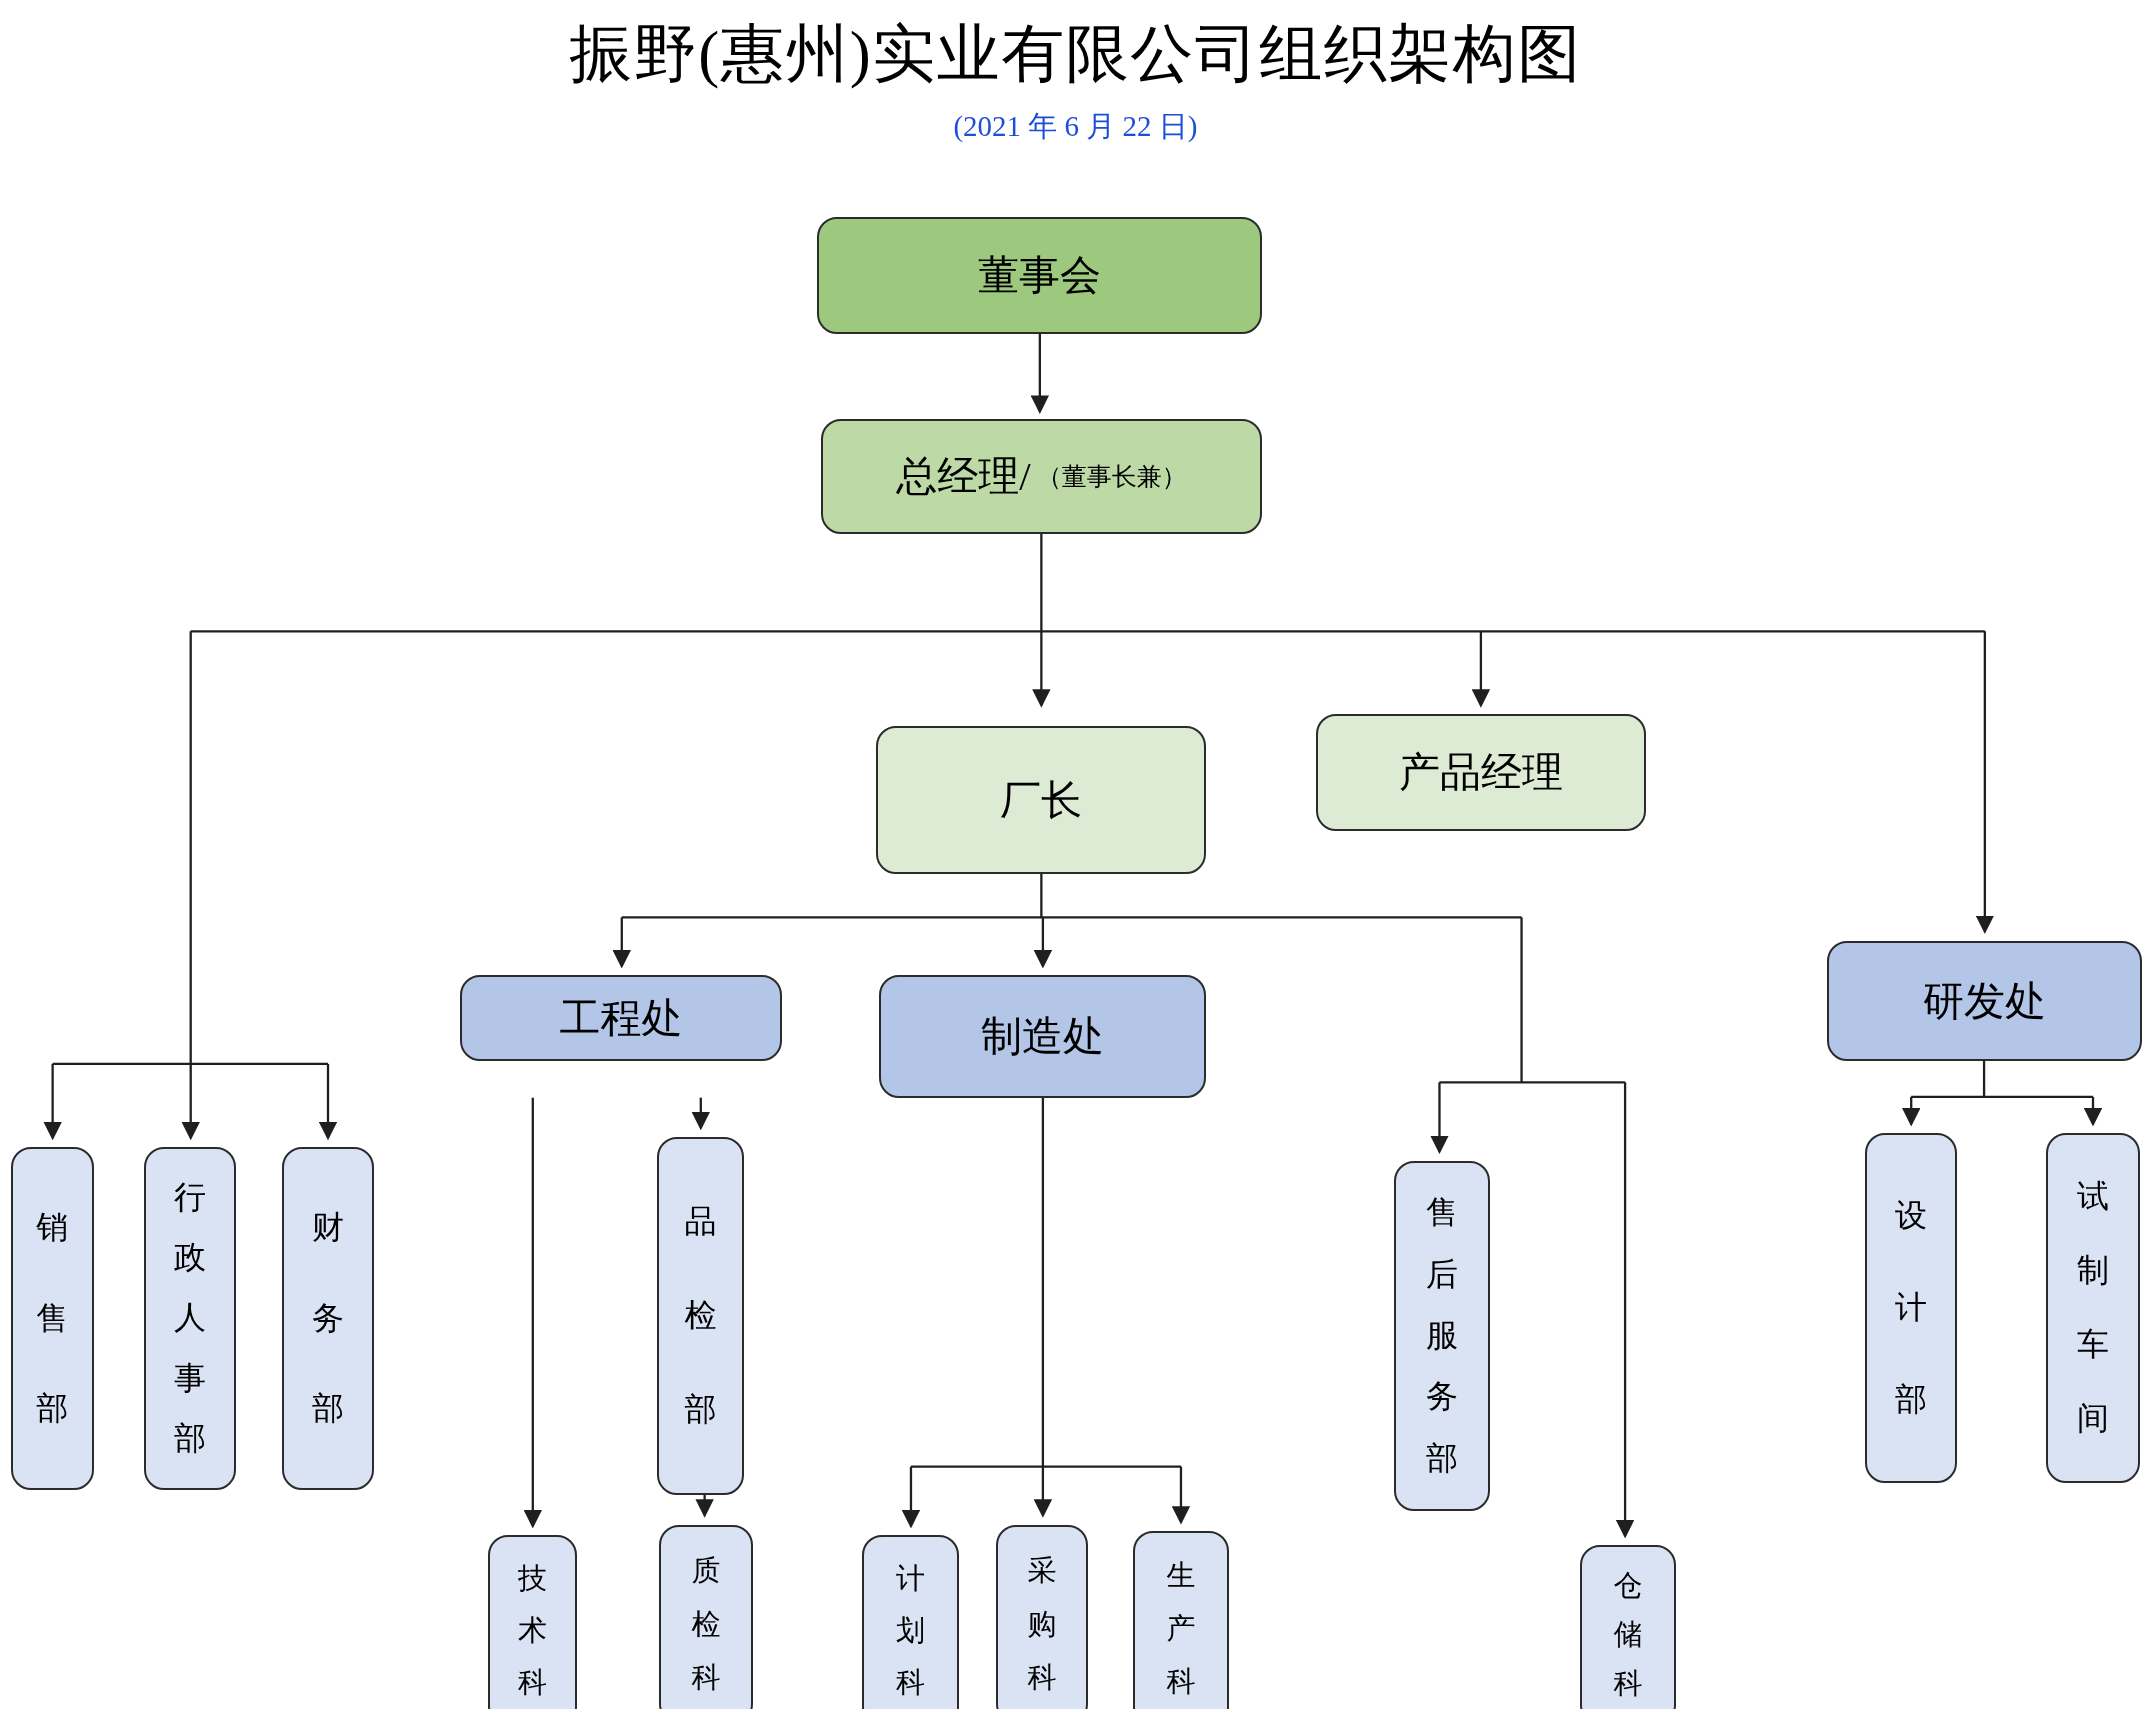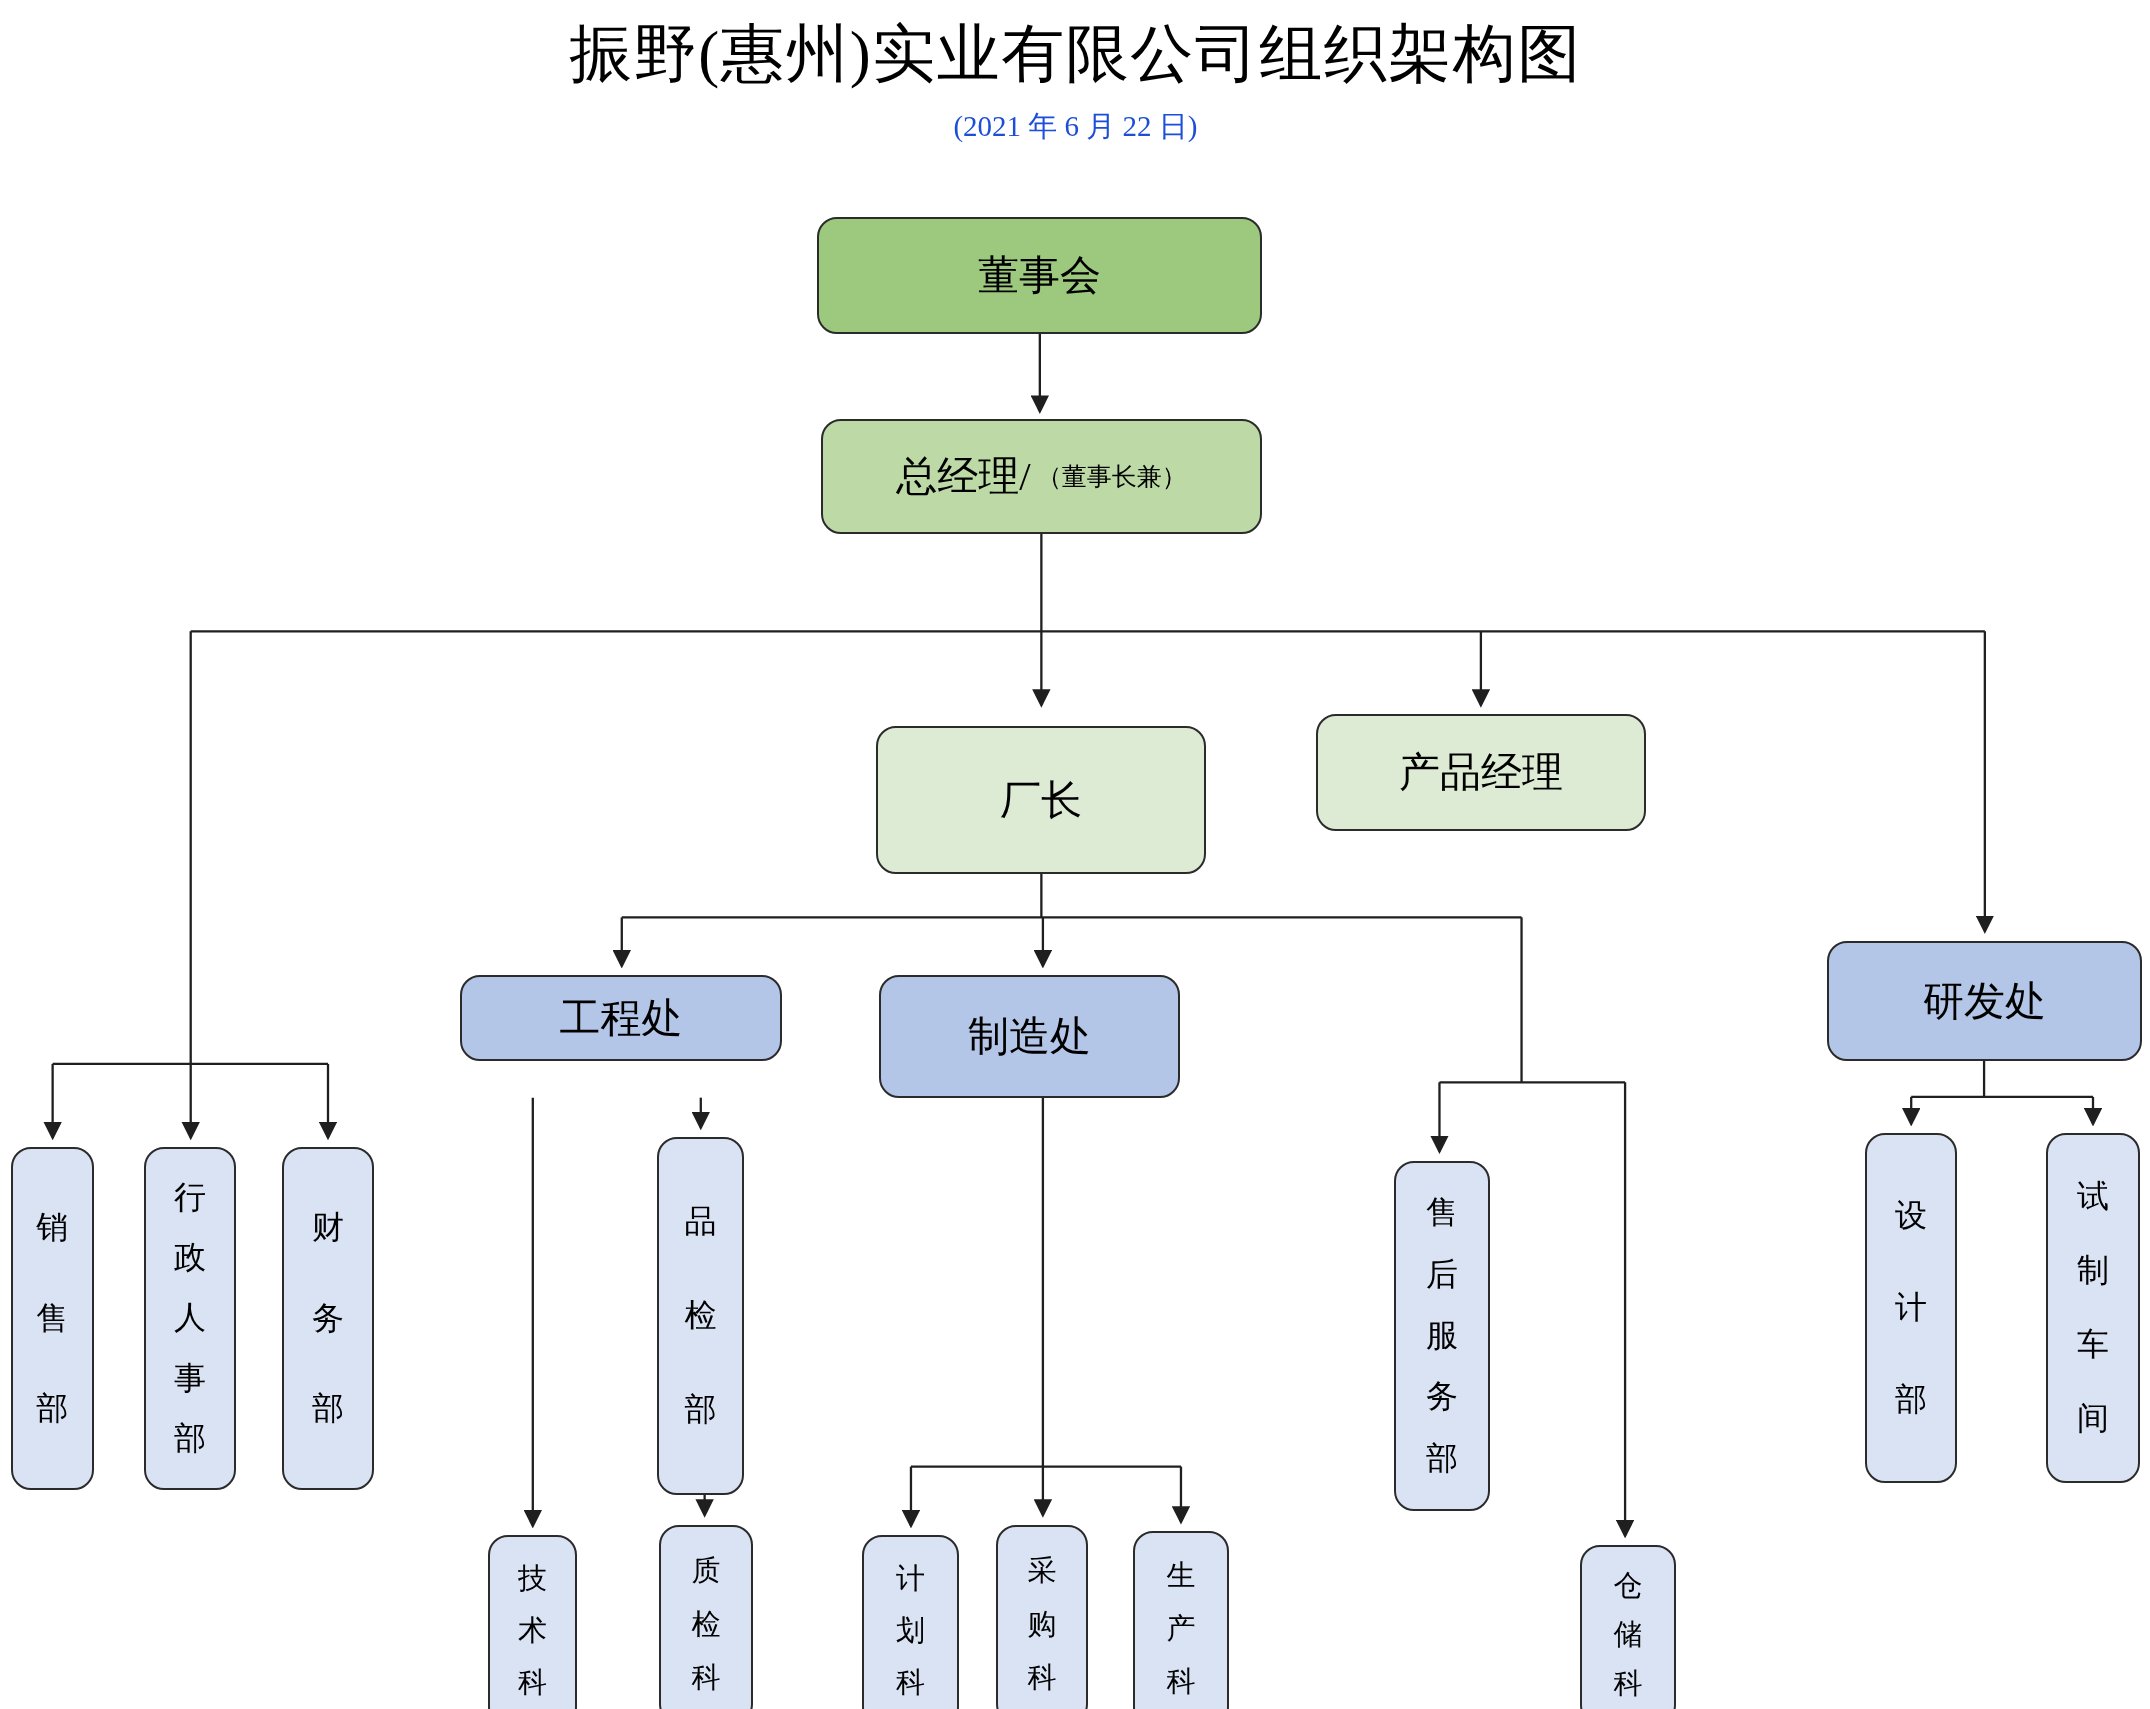--- a/index.html
+++ b/index.html
@@ -106,21 +106,21 @@
   </div>
 
   <div class="node green-light" style="left:1316px;top:714px;width:330px;height:117px;">
     <span class="hlabel">产品经理</span>
   </div>
 
   <div class="node blue-mid" style="left:460px;top:975px;width:322px;height:86px;">
     <span class="hlabel">工程处</span>
   </div>
 
-  <div class="node blue-mid" style="left:879px;top:975px;width:301px;height:123px;">
+  <div class="node blue-mid" style="left:879px;top:975px;width:327px;height:123px;">
     <span class="hlabel">制造处</span>
   </div>
 
   <div class="node blue-light" style="left:10.7px;top:1147px;width:83px;height:343px;">
     <span class="vlabel">
         <span>销</span>
         <span>售</span>
         <span>部</span>
       </span>
   </div>

